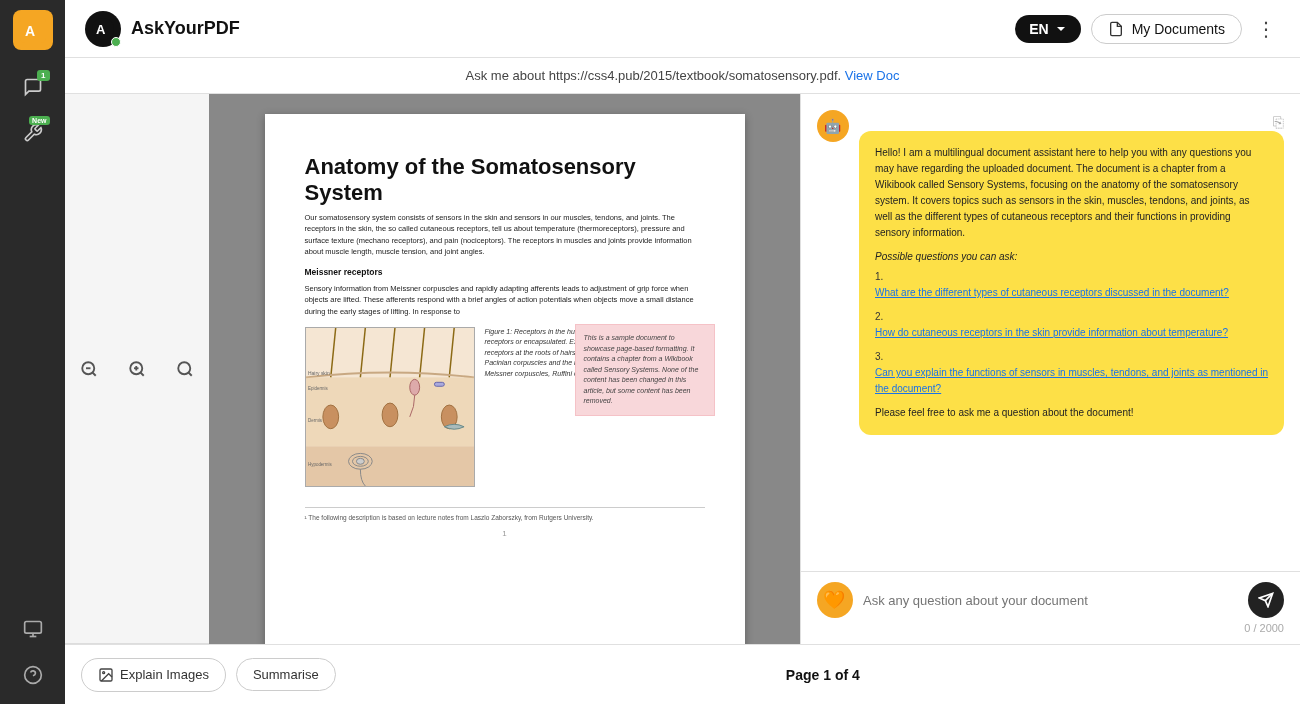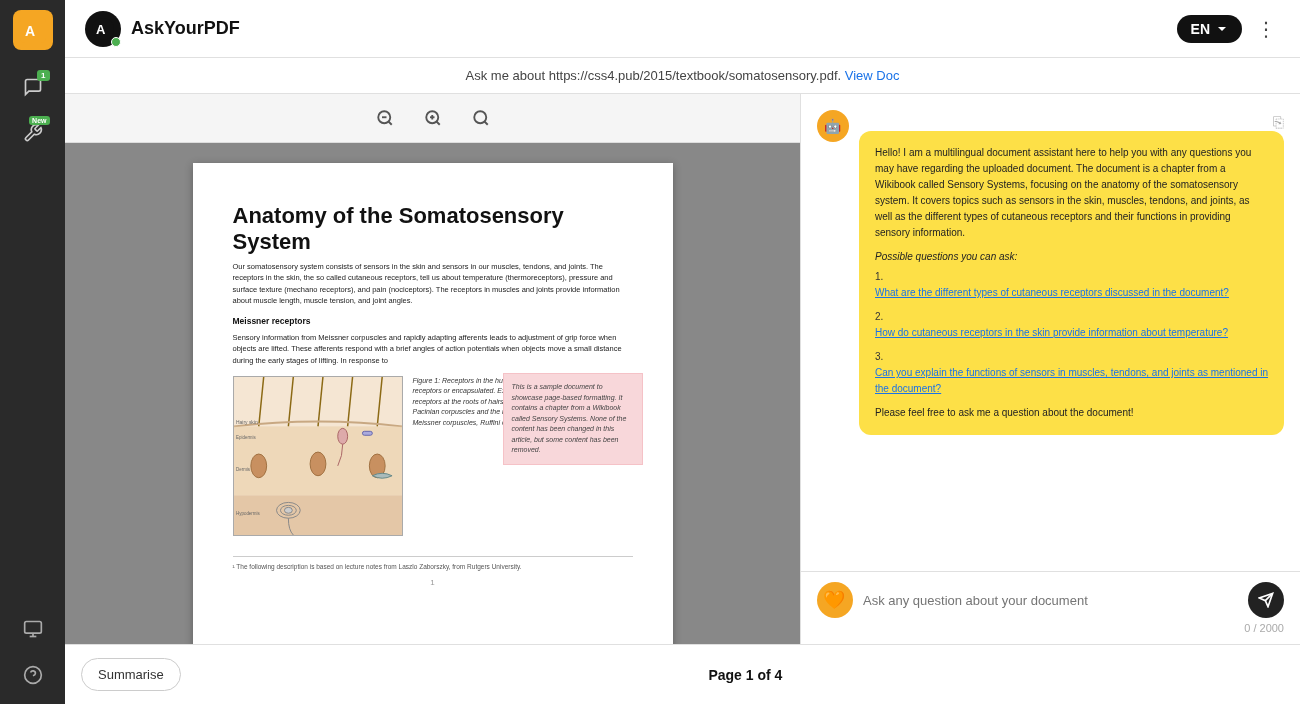--- a/index.html
+++ b/index.html
@@ -135,21 +135,21 @@
     .body-area {
       flex: 1;
       display: flex;
       overflow: hidden;
     }
 
     
     .pdf-viewer {
       flex: 1;
       display: flex;
-      flex-direction: column;
+      flex-direction: row;
       background: #e8e8e8;
       overflow: hidden;
     }
     .pdf-toolbar {
       background: #f5f5f5;
       display: flex;
       align-items: center;
       justify-content: center;
       gap: 16px;
       padding: 8px;
@@ -434,20 +434,27 @@
         <div class="header-logo-dot"></div>
       </div>
       <span class="header-title">AskYourPDF</span>
     </div>
     <div class="header-spacer"></div>
     <button class="lang-btn">
       <span>EN</span>
       <svg width="12" height="12" viewBox="0 0 12 12" fill="white">
           <path d="M2 4l4 4 4-4"></path>
         </svg>
+    </button>
+    <button class="my-docs-btn">
+      <svg width="16" height="16" viewBox="0 0 24 24" fill="none" stroke="#333" stroke-width="2">
+        <path d="M14 2H6a2 2 0 0 0-2 2v16a2 2 0 0 0 2 2h12a2 2 0 0 0 2-2V8z"></path>
+        <polyline points="14 2 14 8 20 8"></polyline>
+      </svg>
+      <span>My Documents</span>
     </button>
     <button class="more-btn">⋮</button>
   </div>
 
   <div class="doc-bar">
     <span>Ask me about https://css4.pub/2015/textbook/somatosensory.pdf.</span>
     <a href="#">View Doc</a>
   </div>
 
   <div class="body-area">
@@ -575,18 +582,26 @@
               <polygon points="22 2 15 22 11 13 2 9 22 2"></polygon>
             </svg>
           </button>
         </div>
         <div class="char-count">0 / 2000</div>
       </div>
     </div>
   </div>
 
   <div class="bottom-bar">
+    <button class="explain-btn">
+      <svg width="16" height="16" viewBox="0 0 24 24" fill="none" stroke="#444" stroke-width="2">
+        <rect x="3" y="3" width="18" height="18" rx="2"></rect>
+        <circle cx="8.5" cy="8.5" r="1.5"></circle>
+        <polyline points="21 15 16 10 5 21"></polyline>
+      </svg>
+      <span>Explain Images</span>
+    </button>
     <button class="summarise-btn">
       <span>Summarise</span>
     </button>
     <span class="page-indicator">Page 1 of 4</span>
   </div>
 </div>
 
 </body></html>

